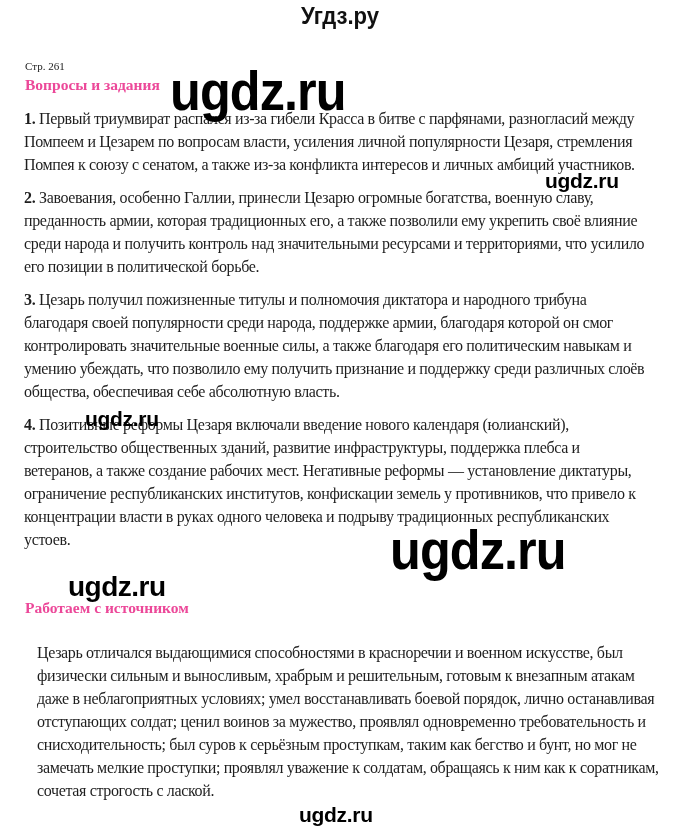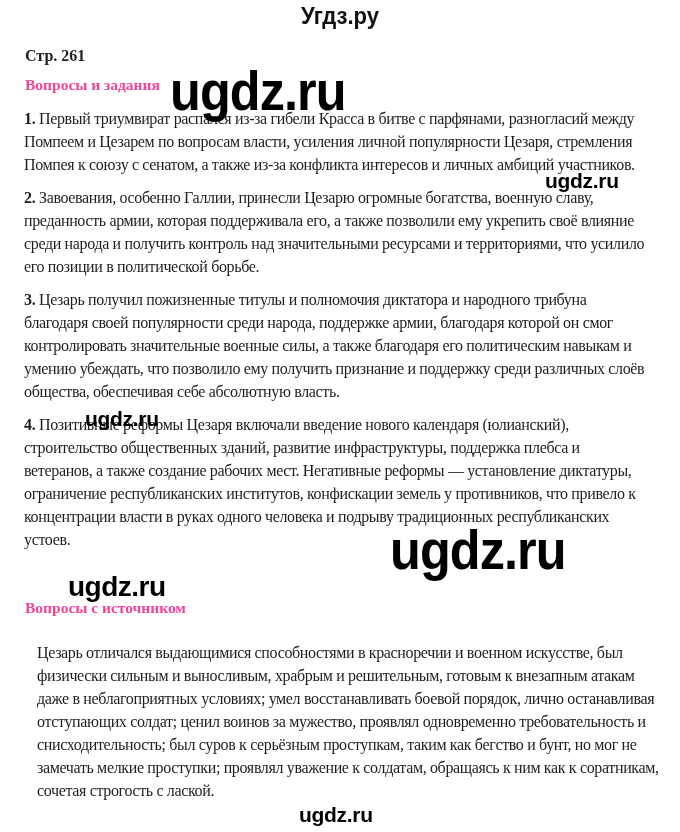--- a/index.html
+++ b/index.html
@@ -23,24 +23,24 @@
       text-align: center;
       font-family: "Liberation Sans", "DejaVu Sans", sans-serif;
       font-weight: bold;
       font-size: 24px;
       letter-spacing: 0px;
       color: #111;
       transform: scaleX(0.92);
     }
     .page-ref {
       position: absolute;
-      top: 47px;
+      top: 60px;
       left: 25px;
-      font-weight: bold;
-      font-size: 16px;
+      font-weight: normal;
+      font-size: 11px;
       color: #222;
     }
     .section-heading {
       position: absolute;
       left: 25px;
       font-weight: bold;
       font-size: 15.5px;
       color: #ec4899;
     }
     .answers {
@@ -96,26 +96,26 @@
 <body>
 
 <div class="site-header">Угдз.ру</div>
 
 <div class="page-ref">Стр. 261</div>
 
 <div class="section-heading" style="top:76px;">Вопросы и задания</div>
 
 <div class="answers">
   <p class="answer"><span class="num">1.</span><span> Первый триумвират распался из-за гибели Красса в битве с парфянами, разногласий между Помпеем и Цезарем по вопросам власти, усиления личной популярности Цезаря, стремления Помпея к союзу с сенатом, а также из-за конфликта интересов и личных амбиций участников.</span></p>
-  <p class="answer"><span class="num">2.</span><span> Завоевания, особенно Галлии, принесли Цезарю огромные богатства, военную славу, преданность армии, которая поддерживала его, а также позволили ему укрепить своё влияние среди народа и получить контроль над значительными ресурсами и территориями, что усилило его позиции в политической борьбе.</span></p>
+  <p class="answer"><span class="num">2.</span><span> Завоевания, особенно Галлии, принесли Цезарю огромные богатства, военную славу, преданность армии, которая традиционных его, а также позволили ему укрепить своё влияние среди народа и получить контроль над значительными ресурсами и территориями, что усилило его позиции в политической борьбе.</span></p>
   <p class="answer"><span class="num">3.</span><span> Цезарь получил пожизненные титулы и полномочия диктатора и народного трибуна благодаря своей популярности среди народа, поддержке армии, благодаря которой он смог контролировать значительные военные силы, а также благодаря его политическим навыкам и умению убеждать, что позволило ему получить признание и поддержку среди различных слоёв общества, обеспечивая себе абсолютную власть.</span></p>
   <p class="answer"><span class="num">4.</span><span> Позитивные реформы Цезаря включали введение нового календаря (юлианский), строительство общественных зданий, развитие инфраструктуры, поддержка плебса и ветеранов, а также создание рабочих мест. Негативные реформы — установление диктатуры, ограничение республиканских институтов, конфискации земель у противников, что привело к концентрации власти в руках одного человека и подрыву традиционных республиканских устоев.</span></p>
 </div>
 
-<div class="section-heading" style="top:599px;">Вопросы с источником</div>
+<div class="section-heading" style="top:599px;">Работаем с источником</div>
 
 <p class="source-text">Цезарь отличался выдающимися способностями в красноречии и военном искусстве, был физически сильным и выносливым, храбрым и решительным, готовым к внезапным атакам даже в неблагоприятных условиях; умел восстанавливать боевой порядок, лично останавливая отступающих солдат; ценил воинов за мужество, проявлял одновременно требовательность и снисходительность; был суров к серьёзным проступкам, таким как бегство и бунт, но мог не замечать мелкие проступки; проявлял уважение к солдатам, обращаясь к ним как к соратникам, сочетая строгость с лаской.</p>
 
 <div class="wm wm-xl" style="left:170px; top:58px;">ugdz.ru</div>
 <div class="wm wm-sm" style="left:545px; top:169px;">ugdz.ru</div>
 <div class="wm wm-sm" style="left:85px; top:407px;">ugdz.ru</div>
 <div class="wm wm-xl" style="left:390px; top:517px;">ugdz.ru</div>
 <div class="wm wm-md" style="left:68px; top:571px;">ugdz.ru</div>
 <div class="wm wm-sm" style="left:299px; top:803px;">ugdz.ru</div>
 

